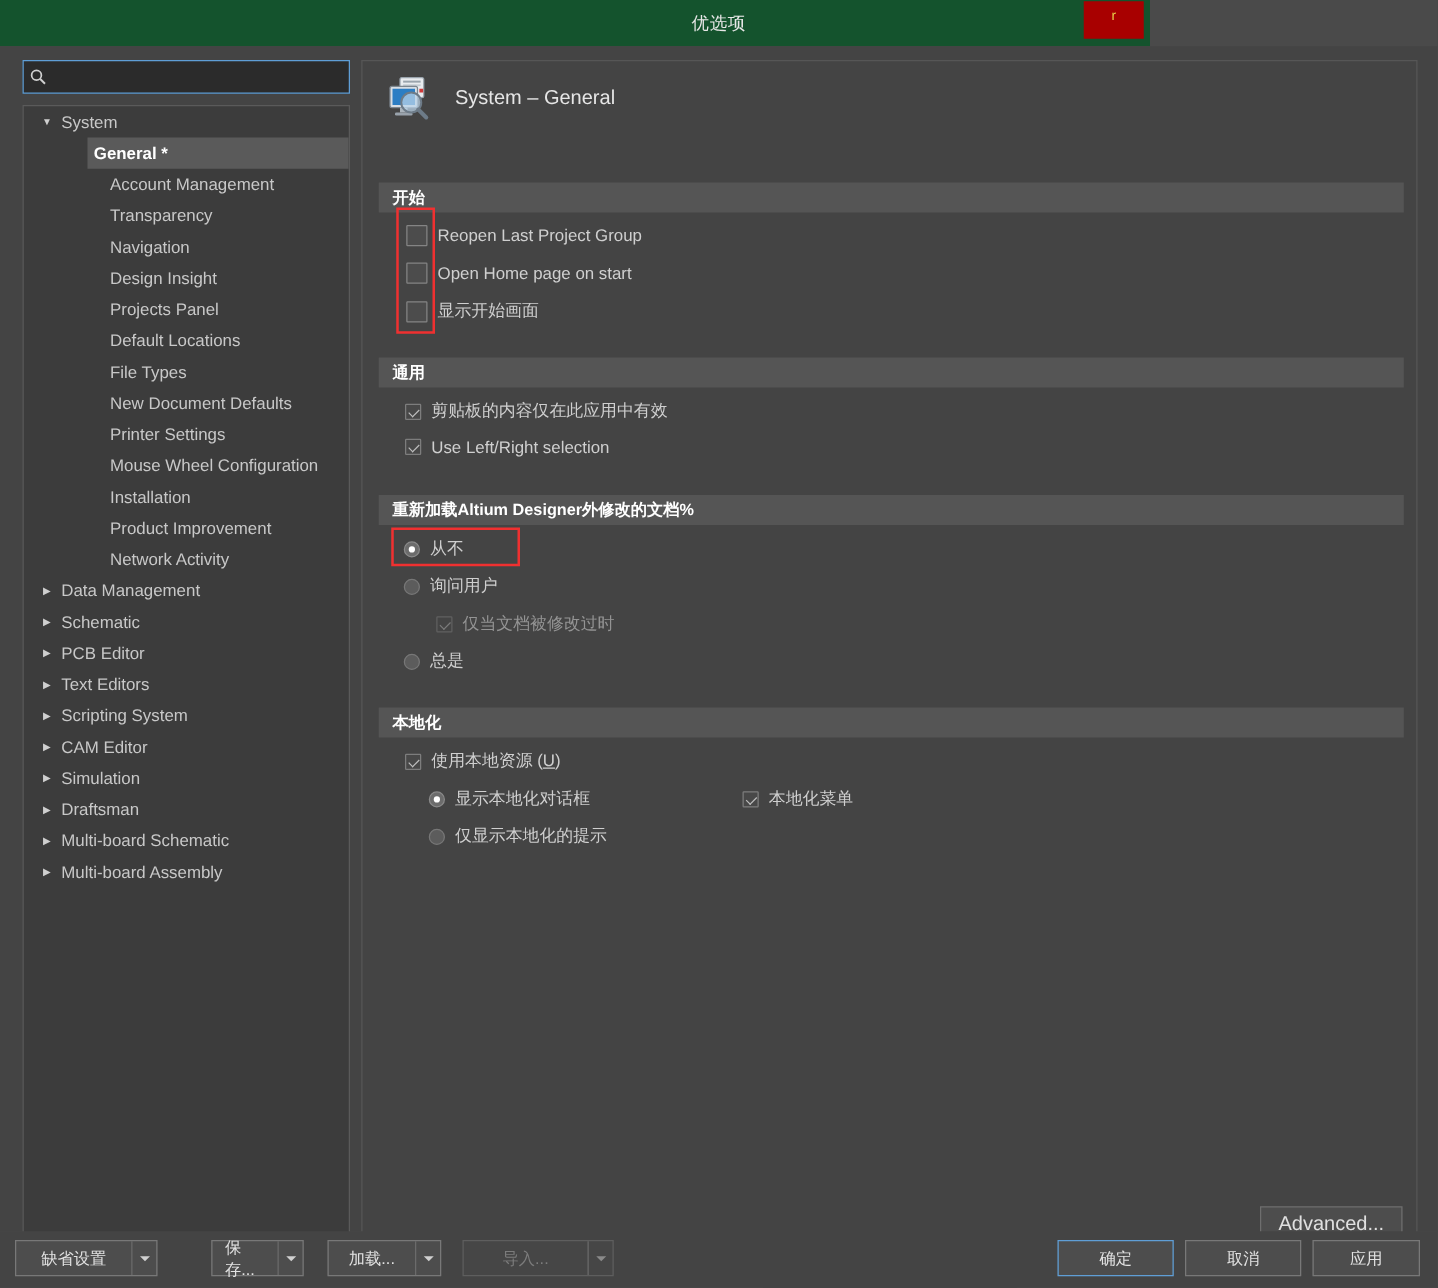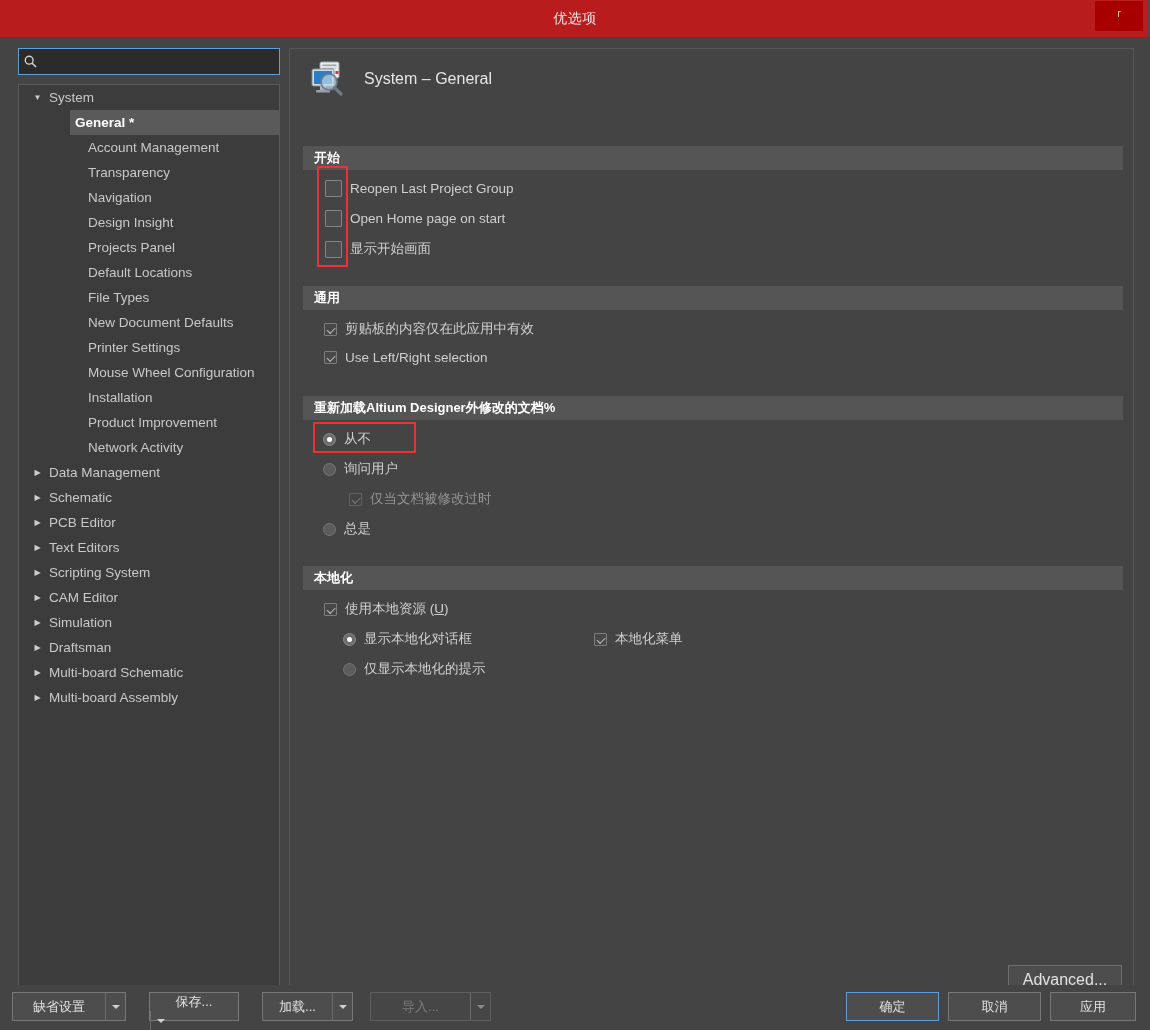--- a/index.html
+++ b/index.html
@@ -7,22 +7,22 @@
     margin: 0; padding: 0;
     width: 1150px; height: 1030px;
     background: #4a4a4a;
     font-family: "Liberation Sans", "DejaVu Sans", sans-serif;
     overflow: hidden;
     -webkit-font-smoothing: antialiased;
   }
 
   
   .titlebar {
-    position: absolute; left: 0; top: 0; width: 1148px; height: 37px;
-    background: #b91c1c;
+    position: absolute; left: 0; top: 0; width: 920px; height: 37px;
+    background: #14532d;
   }
   .titlebar-text {
     position: absolute; left: 0; top: 0; width: 1150px; height: 37px;
     display: flex; align-items: center; justify-content: center;
     color: #e8e8e8; font-size: 14px; letter-spacing: 0.5px;
   }
   .win-badge {
     position: absolute; right: 5px; top: 1px; width: 48px; height: 30px;
     background: #a80000; color: #e8d14a;
     font-size: 11px; display: flex; align-items: flex-start;
@@ -400,21 +400,21 @@
   </div>
 </div>
 
 <div class="footer">
   <div class="split" style="left:12px; top:7px; width:114px;">
     <span class="split-main">缺省设置</span>
     <span class="split-arrow">
         <i></i>
       </span>
   </div>
-  <div class="split" style="left:149px; top:7px; width:90px;flex-direction:column;">
+  <div class="split" style="left:169px; top:7px; width:74px;">
     <span class="split-main">保存...</span>
     <span class="split-arrow">
         <i></i>
       </span>
   </div>
   <div class="split" style="left:262px; top:7px; width:91px;">
     <span class="split-main">加载...</span>
     <span class="split-arrow">
         <i></i>
       </span>

